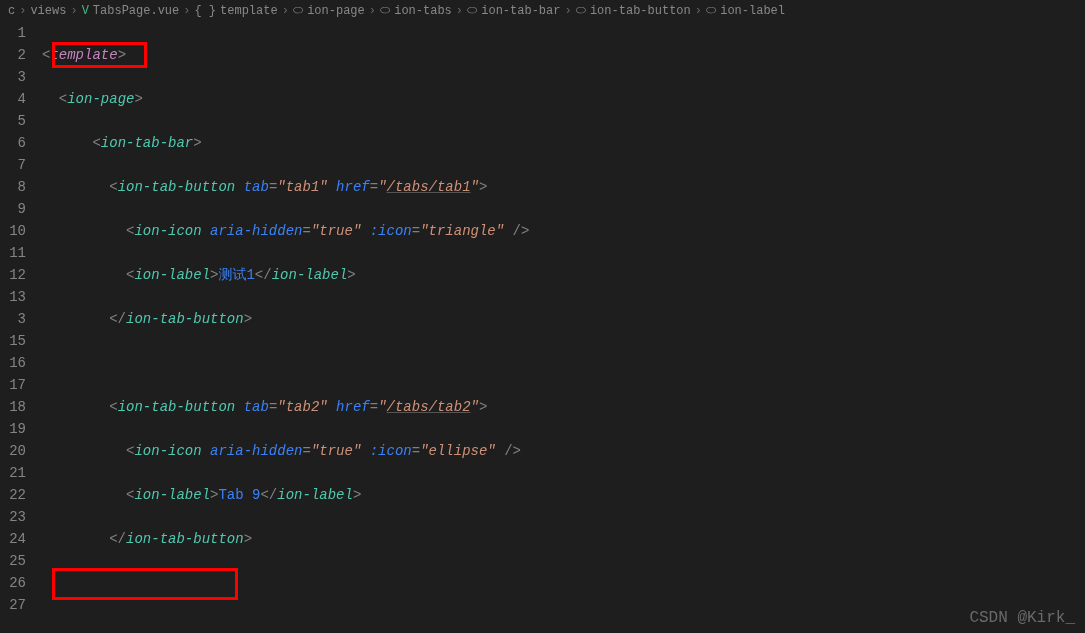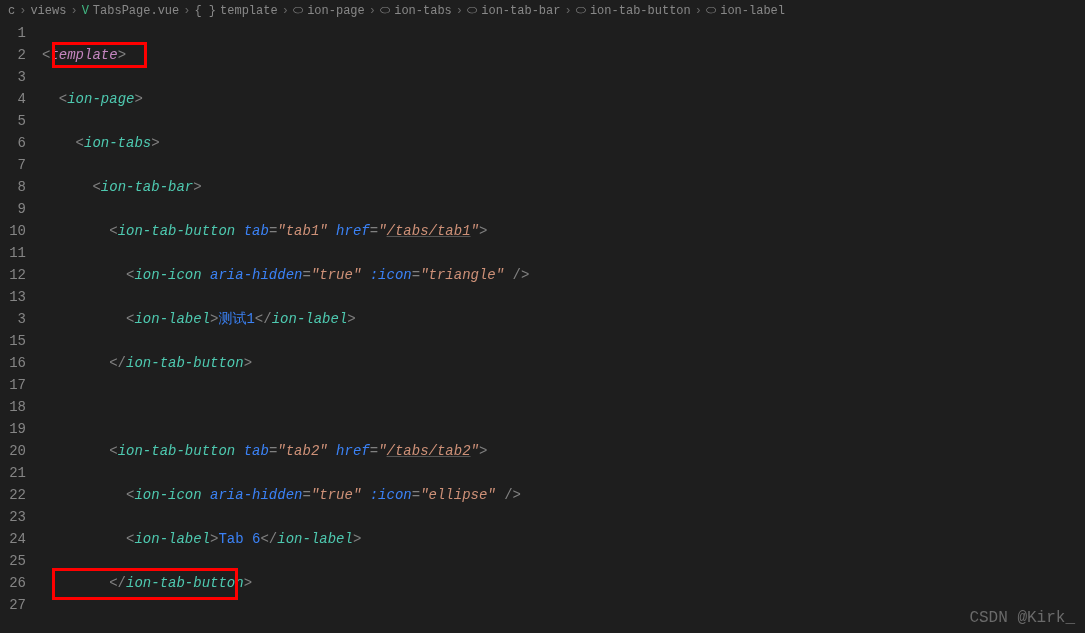--- a/index.html
+++ b/index.html
@@ -143,30 +143,29 @@
       <div>22</div>
       <div>23</div>
       <div>24</div>
       <div>25</div>
       <div>26</div>
       <div>27</div>
     </div>
   <div class="code">
 <div class="line"><span class="punct">&lt;</span><span class="pink">template</span><span class="punct">&gt;</span></div>
 <div class="line">  <span class="punct">&lt;</span><span class="tag">ion-page</span><span class="punct">&gt;</span></div>
-<div class="line">    <span class="punct">&lt;</span><span class="tag">ion-tabs</span><span class="punct">&gt;</span></div>
 <div class="line">      <span class="punct">&lt;</span><span class="tag">ion-tab-bar</span><span class="punct">&gt;</span></div>
 <div class="line">        <span class="punct">&lt;</span><span class="tag">ion-tab-button</span> <span class="attr">tab</span><span class="punct">=</span><span class="str">"<span>tab1</span>"</span> <span class="attr">href</span><span class="punct">=</span><span class="str">"<span class="underline">/tabs/tab1</span>"</span><span class="punct">&gt;</span></div>
 <div class="line">          <span class="punct">&lt;</span><span class="tag">ion-icon</span> <span class="attr">aria-hidden</span><span class="punct">=</span><span class="str">"<span>true</span>"</span> <span class="attr">:icon</span><span class="punct">=</span><span class="str">"<span>triangle</span>"</span> <span class="punct">/&gt;</span></div>
 <div class="line">          <span class="punct">&lt;</span><span class="tag">ion-label</span><span class="punct">&gt;</span><span class="txt">测试1</span><span class="punct">&lt;/</span><span class="tag">ion-label</span><span class="punct">&gt;</span></div>
 <div class="line">        <span class="punct">&lt;/</span><span class="tag">ion-tab-button</span><span class="punct">&gt;</span></div>
 <div class="line"> </div>
 <div class="line">        <span class="punct">&lt;</span><span class="tag">ion-tab-button</span> <span class="attr">tab</span><span class="punct">=</span><span class="str">"<span>tab2</span>"</span> <span class="attr">href</span><span class="punct">=</span><span class="str">"<span class="underline">/tabs/tab2</span>"</span><span class="punct">&gt;</span></div>
 <div class="line">          <span class="punct">&lt;</span><span class="tag">ion-icon</span> <span class="attr">aria-hidden</span><span class="punct">=</span><span class="str">"<span>true</span>"</span> <span class="attr">:icon</span><span class="punct">=</span><span class="str">"<span>ellipse</span>"</span> <span class="punct">/&gt;</span></div>
-<div class="line">          <span class="punct">&lt;</span><span class="tag">ion-label</span><span class="punct">&gt;</span><span class="txt">Tab 6</span><span class="punct">&lt;/</span><span class="tag">ion-label</span><span class="punct">&gt;</span></div>
+<div class="line">          <span class="punct">&lt;</span><span class="tag">ion-label</span><span class="punct">&gt;</span><span class="txt">Tab 9</span><span class="punct">&lt;/</span><span class="tag">ion-label</span><span class="punct">&gt;</span></div>
 <div class="line">        <span class="punct">&lt;/</span><span class="tag">ion-tab-button</span><span class="punct">&gt;</span></div>
 
 
 
 
 
 
 
 
 

